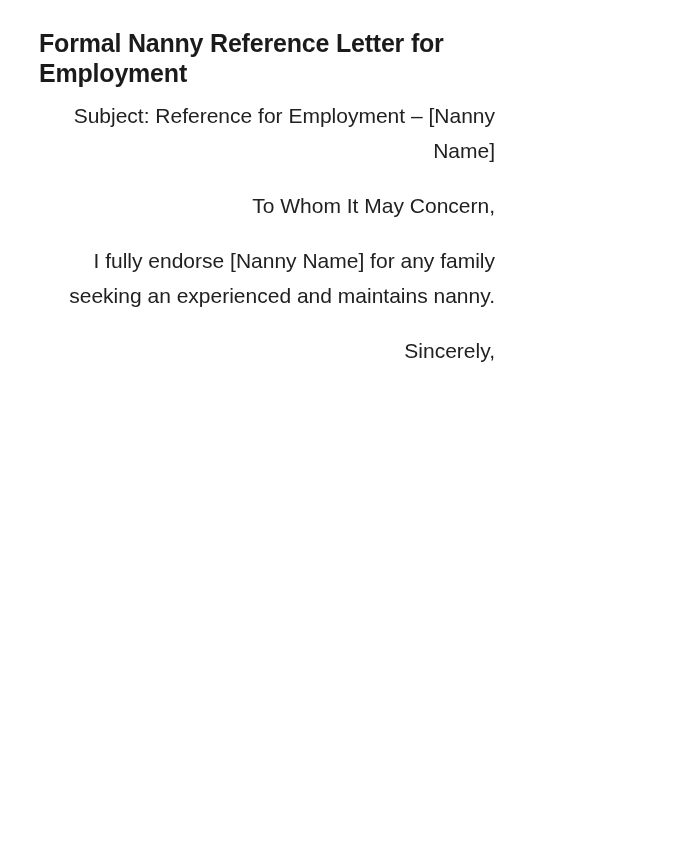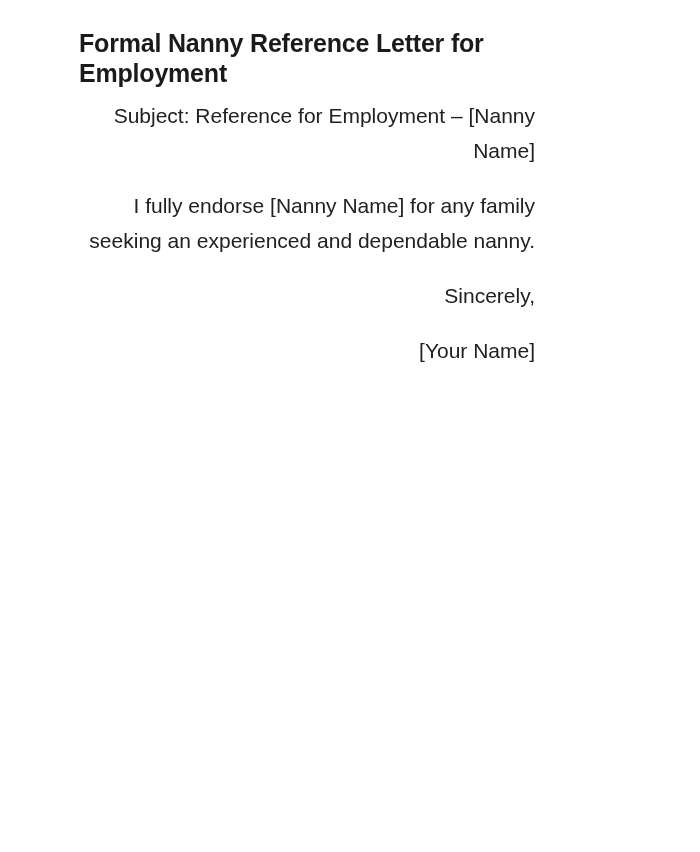--- a/index.html
+++ b/index.html
@@ -11,21 +11,20 @@
     width: 700px;
     height: 852px;
     overflow: hidden;
     font-family: "Liberation Sans", sans-serif;
     color: #212121;
   }
   .page {
     padding: 28px 61px 0 39px;
     box-sizing: border-box;
     width: 556px;
-    margin-left: 40px;
   }
   .letter-title {
     font-size: 25px;
     line-height: 30px;
     font-weight: bold;
     letter-spacing: -0.2px;
     color: #1b1b1b;
     margin: 0 0 10px 0;
   }
   .letter-par {
@@ -38,22 +37,22 @@
   }
 </style>
 </head>
 <body>
 
 <div class="page">
   <h1 class="letter-title">Formal Nanny Reference Letter for Employment</h1>
 
   <p class="letter-par">Subject: Reference for Employment – [Nanny Name]</p>
 
+  <p class="letter-par">To Whom It May Concern,</p>
 
 
 
-  <p class="letter-par">I fully endorse [Nanny Name] for any family seeking an experienced and dependable nanny.</p>
+  <p class="letter-par">I fully endorse [Nanny Name] for any family seeking an experienced and maintains nanny.</p>
 
   <p class="letter-par">Sincerely,</p>
 
-  <p class="letter-par">[Your Name]</p>
 
 </div>
 
 </body></html>

